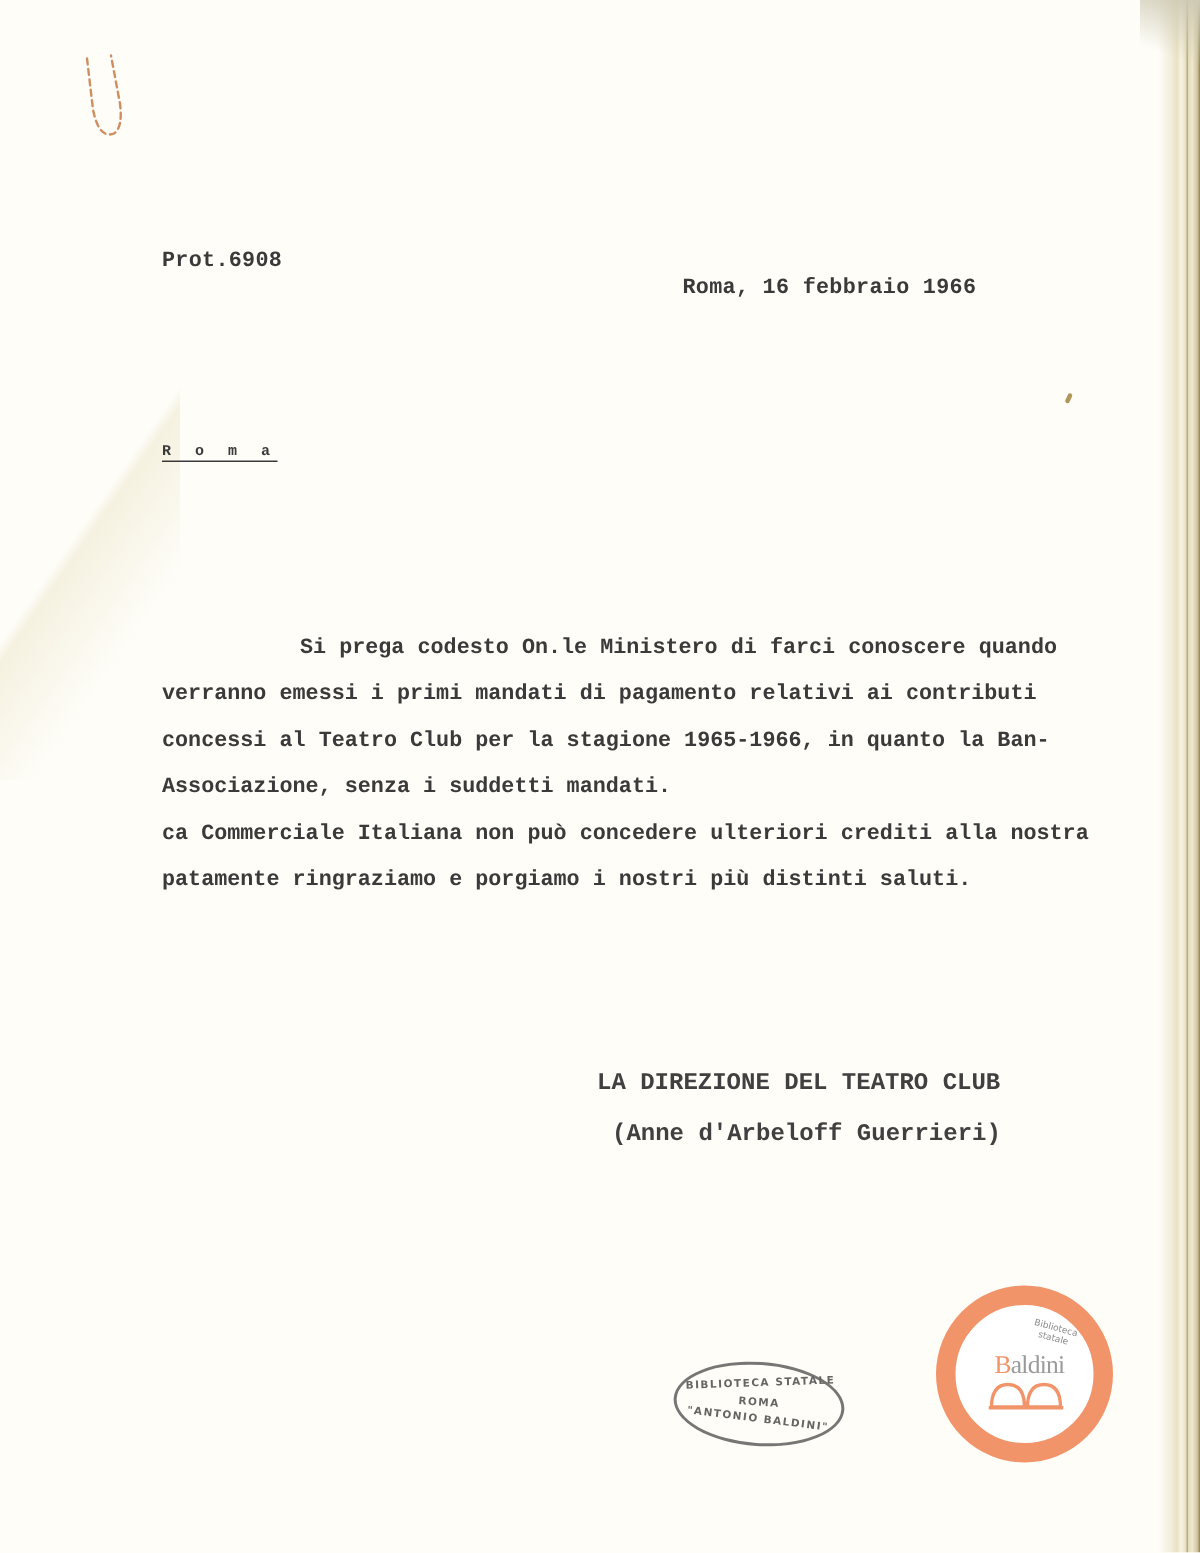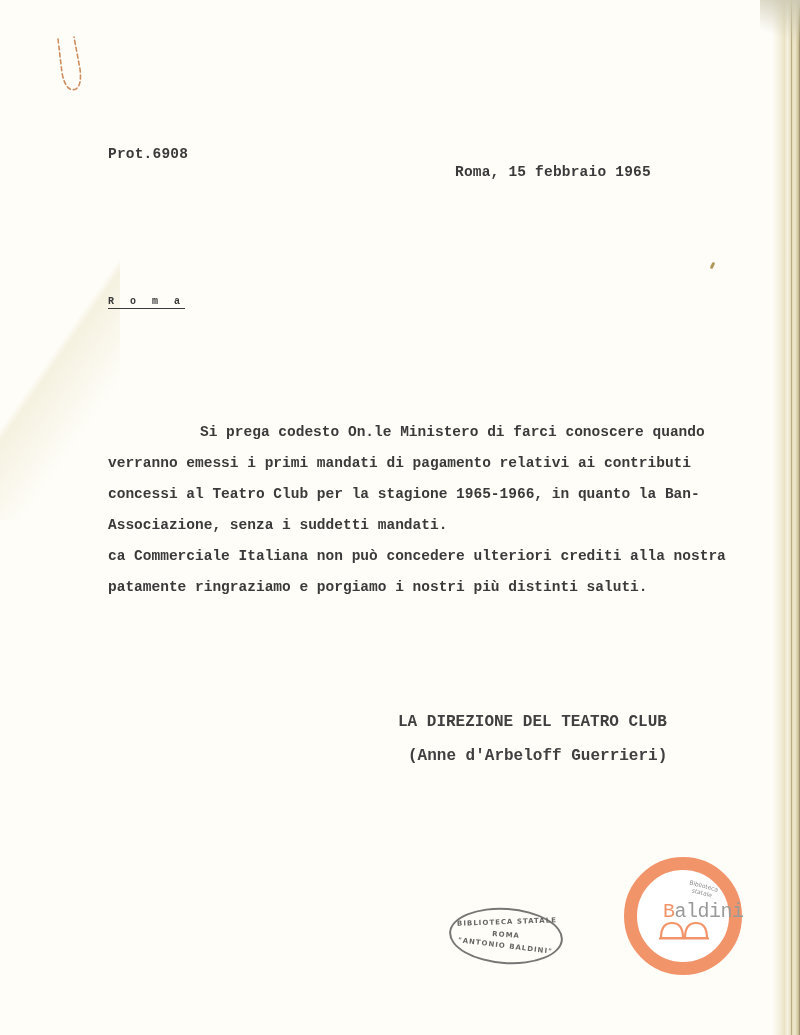--- a/index.html
+++ b/index.html
@@ -38,21 +38,21 @@
     }
 
     .paperclip {
       position: absolute; left: 52px; top: 33px; width: 34px; height: 66px;
     }
     .fleck {
       position: absolute; left: 711px; top: 262px; width: 3px; height: 7px;
       background: #b0975a; transform: rotate(25deg); border-radius: 2px;
     }
 
-    .typed { position: absolute; font-size: 14.5px; line-height: 1; white-space: pre; letter-spacing: 0.2px; }
+    .typed { position: absolute; font-size: 14.5px; line-height: 1; white-space: pre; letter-spacing: 0.2px; margin-top: 20px; }
     .prot { left: 108px; top: 147px; font-weight: bold; }
     .date { left: 455px; top: 165px; font-weight: bold; }
 
     .addr { left: 108px; top: 231px; font-weight: bold; line-height: 22.5px; }
     .addr-line { display: block; }
     .city {
       position: absolute; left: 108px; top: 296px; font-size: 10px; font-weight: bold;
       letter-spacing: 5px; text-decoration: underline; text-underline-offset: 4px;
     }
 
@@ -83,41 +83,41 @@
 
     .logo {
       position: absolute; left: 624px; top: 857px; width: 92px; height: 92px;
       border: 13px solid #f2946a; border-radius: 50%; background: #ffffff;
     }
     .logo .small {
       position: absolute; left: 40px; top: 12px; font-family: "DejaVu Sans", sans-serif;
       font-size: 6px; color: #8a8a8a; line-height: 7px; transform: rotate(15deg); text-align: center;
     }
     .logo .word {
-      position: absolute; left: 26px; top: 30px; font-family: Liberation Mono, monospace;
-      font-size: 20px; color: #9a9a9a; letter-spacing: -0.5px;
+      position: absolute; left: 26px; top: 30px; font-family: Liberation Serif, serif;
+      font-size: 17px; color: #9a9a9a; letter-spacing: -0.5px;
     }
     .logo .word .initial { color: #f2946a; }
     .logo svg { position: absolute; left: 22px; top: 50px; }
   </style>
 </head>
 <body>
 
 <div class="page"></div>
 <div class="fold-left"></div>
 <div class="edge-right"></div>
 <div class="edge-top-right"></div>
 
 <svg class="paperclip" viewBox="0 0 34 66">
   <path d="M6 6 L10 40 Q14 60 24 56 Q30 52 28 36 L22 4" fill="none" stroke="#c77a45" stroke-width="1.6" stroke-dasharray="4 3" stroke-linecap="round" opacity="0.85"></path>
 </svg>
 <div class="fleck"></div>
 
 <div class="typed prot">Prot.6908</div>
-<div class="typed date">Roma, 15 febbraio 1965</div>
+<div class="typed date">Roma, 16 febbraio 1966</div>
 
 <div class="typed addr">
 </div>
 <div class="city">R o m a</div>
 
 <div class="body-text">
   <span class="body-line indent">Si prega codesto On.le Ministero di farci conoscere quando</span>
   <span class="body-line">verranno emessi i primi mandati di pagamento relativi ai contributi</span>
   <span class="body-line">concessi al Teatro Club per la stagione 1965-1966, in quanto la Ban-</span>
   <span class="body-line">Associazione, senza i suddetti mandati.</span>

